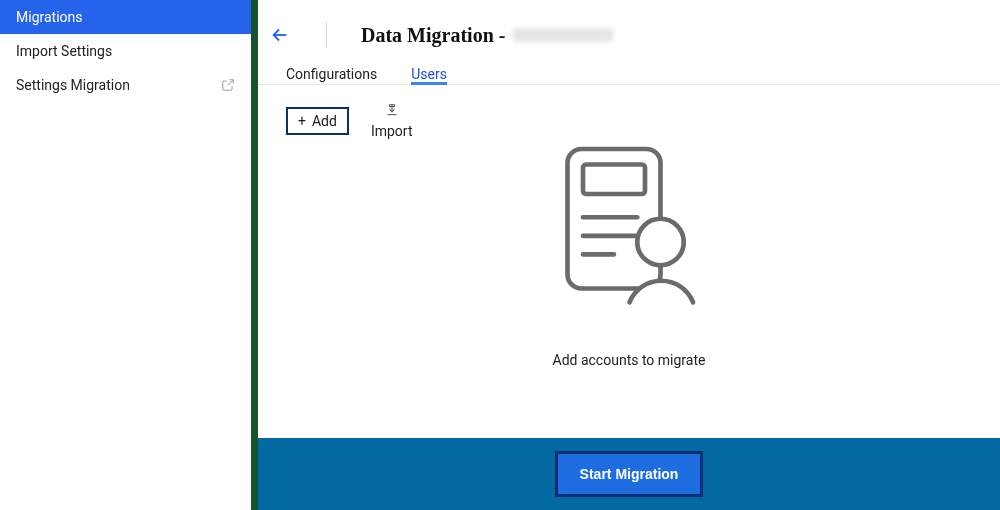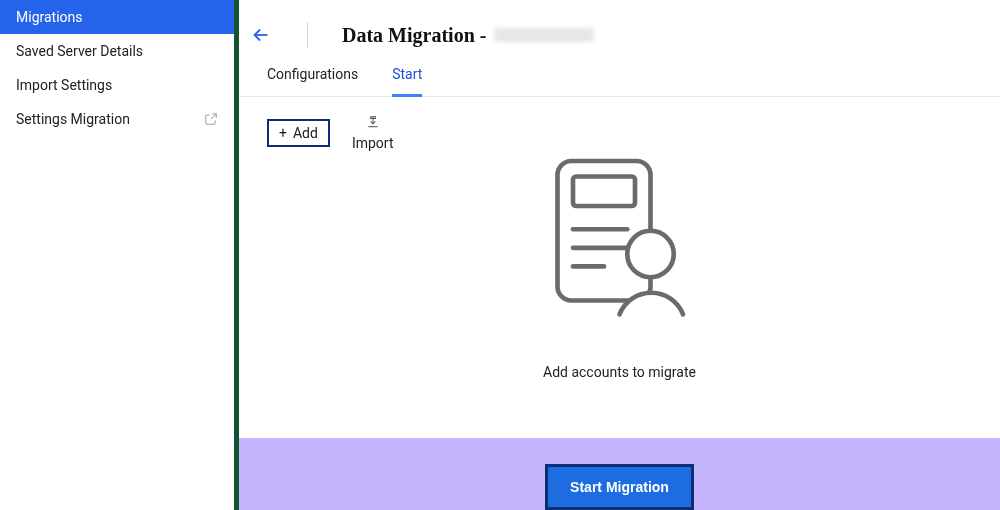--- a/index.html
+++ b/index.html
@@ -11,24 +11,24 @@
       overflow: hidden;
       color: #1a1a1a;
     }
     .app {
       display: flex;
       height: 100%;
       width: 100%;
     }
     
     .sidebar {
-      width: 239px;
+      width: 258px;
       flex-shrink: 0;
       background: #fff;
-      border-right: 5px solid #14532d;
+      border-right: 7px solid #14532d;
     }
     .sidebar-item {
       display: flex;
       align-items: center;
       justify-content: space-between;
       padding: 0 16px;
       height: 34px;
       cursor: pointer;
       font-size: 14px;
       color: #222;
@@ -95,21 +95,20 @@
     
     .tabs {
       display: flex;
       gap: 34px;
       padding: 18px 28px 0 28px;
       border-bottom: 1px solid #e5e7eb;
     }
     .tab {
       font-size: 14px;
       color: #222;
-      padding-bottom: 12px;
       cursor: pointer;
       border-bottom: 3px solid transparent;
       margin-bottom: -1px;
       text-align: center;
     }
     .tab.active {
       color: #1d4ed8;
       border-bottom-color: #3b82f6;
     }
     
@@ -172,46 +171,43 @@
       font-size: 14px;
       color: #222;
     }
     
     .footer-bar {
       position: absolute;
       left: 0;
       right: 0;
       bottom: 0;
       height: 72px;
-      background: #c4b5fd;
-      display: flex;
-      align-items: flex-end;
+      background: #0369a1;
+      display: flex;
+      align-items: center;
       justify-content: center;
     }
     .start-btn {
       background: #1d6ce0;
       color: #fff;
       font-size: 14px;
       font-weight: 600;
       border: 3px solid #0d2e73;
       padding: 12px 22px;
       cursor: pointer;
     }
   </style>
 </head>
 <body>
 
 <div class="app">
 
   <nav class="sidebar">
     <div class="sidebar-item active">
       <span>Migrations</span>
-    </div>
-    <div class="sidebar-item">
-      <span>Saved Server Details</span>
     </div>
     <div class="sidebar-item">
       <span>Import Settings</span>
     </div>
     <div class="sidebar-item">
       <span>Settings Migration</span>
       <svg class="ext-icon" viewBox="0 0 24 24">
         <path d="M14 3h7v7"></path>
           <path d="M21 3l-9 9"></path>
           <path d="M19 14v5a2 2 0 0 1-2 2H5a2 2 0 0 1-2-2V7a2 2 0 0 1 2-2h5"></path>
@@ -233,21 +229,21 @@
         <span>Data Migration -</span>
         <span class="title-suffix-blur"></span>
       </h1>
     </div>
 
     <div class="tabs">
       <div class="tab">
         <span>Configurations</span>
       </div>
       <div class="tab active">
-        <span>Start</span>
+        <span>Users</span>
       </div>
     </div>
 
     <div class="toolbar">
       <div class="add-btn">
         <span class="plus">+</span>
         <span>Add</span>
       </div>
       <div class="import-btn">
         <svg viewBox="0 0 24 24">

